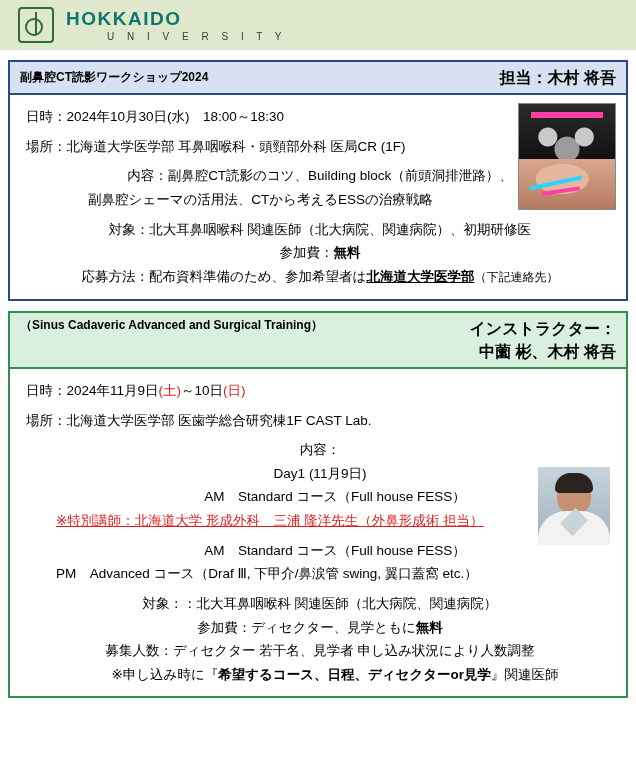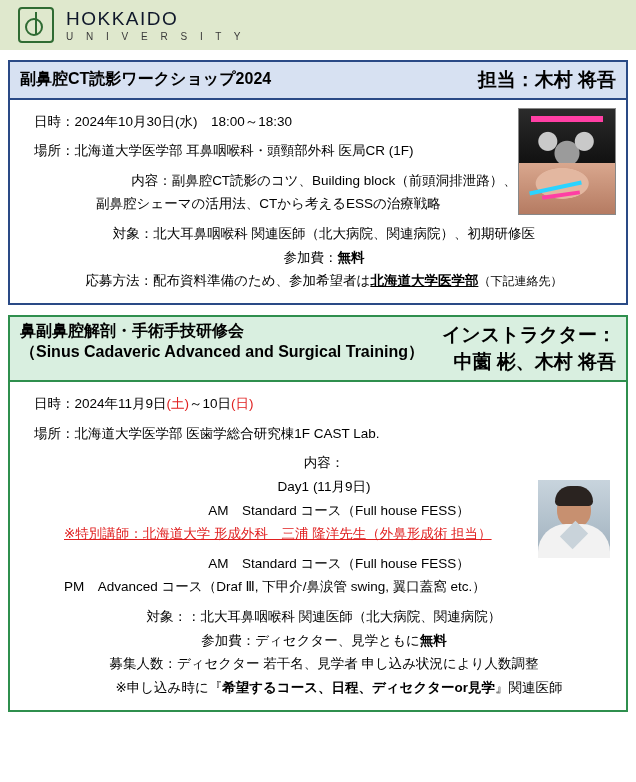--- a/index.html
+++ b/index.html
@@ -60,29 +60,30 @@
     box-sizing: border-box;
   }
   .univ-block {
     display: flex;
     flex-direction: column;
     justify-content: center;
     line-height: 1;
   }
   .univ-name {
     font-size: 19px;
-    font-weight: normal;
+    font-weight: bold;
     letter-spacing: 1.5px;
-    color: #0f172a;
+    color: #0f766e;
   }
   .univ-sub {
     font-size: 10px;
     letter-spacing: 5px;
     color: #3a3a3a;
     margin-top: 4px;
+    margin-left: 41px;
   }
 
   
   .panel {
     margin: 10px 8px 0 8px;
     border: 2px solid #2a4a86;
     box-sizing: border-box;
     position: relative;
   }
   .panel.green {
@@ -97,38 +98,38 @@
     padding: 4px 10px;
     box-sizing: border-box;
     min-height: 28px;
   }
   .panel.green .panel-title {
     background: #d9efe0;
     border-bottom-color: #2f8f4e;
     align-items: flex-start;
   }
   .panel-title-main {
+    font-size: 12px;
+    font-weight: bold;
+  }
+  .panel-title-sub {
     font-size: 16px;
-    font-weight: bold;
-  }
-  .panel-title-sub {
-    font-size: 19px;
     font-weight: bold;
     text-align: right;
     line-height: 1.45;
   }
   .panel-body {
     padding: 10px 12px 10px 12px;
     font-size: 13.5px;
     line-height: 1.75;
     position: relative;
     box-sizing: border-box;
   }
   .row {
-    margin: 0 0 6px 12px;
+    margin: 0 0 6px 4px;
   }
   .tight {
     margin-bottom: 0;
     text-align: center;
   }
   .indent {
     padding-left: 62px;
   }
   .indent2 {
     padding-left: 30px;
@@ -292,21 +293,20 @@
       </div>
       <div class="row tight">
         <span>応募方法：配布資料準備のため、参加希望者は</span><span class="b underline">北海道大学医学部</span><span class="small">（下記連絡先）</span>
       </div>
     </div>
   </div>
 
   <div class="panel green">
     <div class="panel-title">
       <div>
-        <div class="panel-title-main">鼻副鼻腔解剖・手術手技研修会</div>
         <div class="panel-title-main">（Sinus Cadaveric Advanced and Surgical Training）</div>
       </div>
       <div class="panel-title-sub">
         <div>インストラクター：</div>
         <div>中薗 彬、木村 将吾</div>
       </div>
     </div>
     <div class="panel-body">
 
       <div class="portrait">

